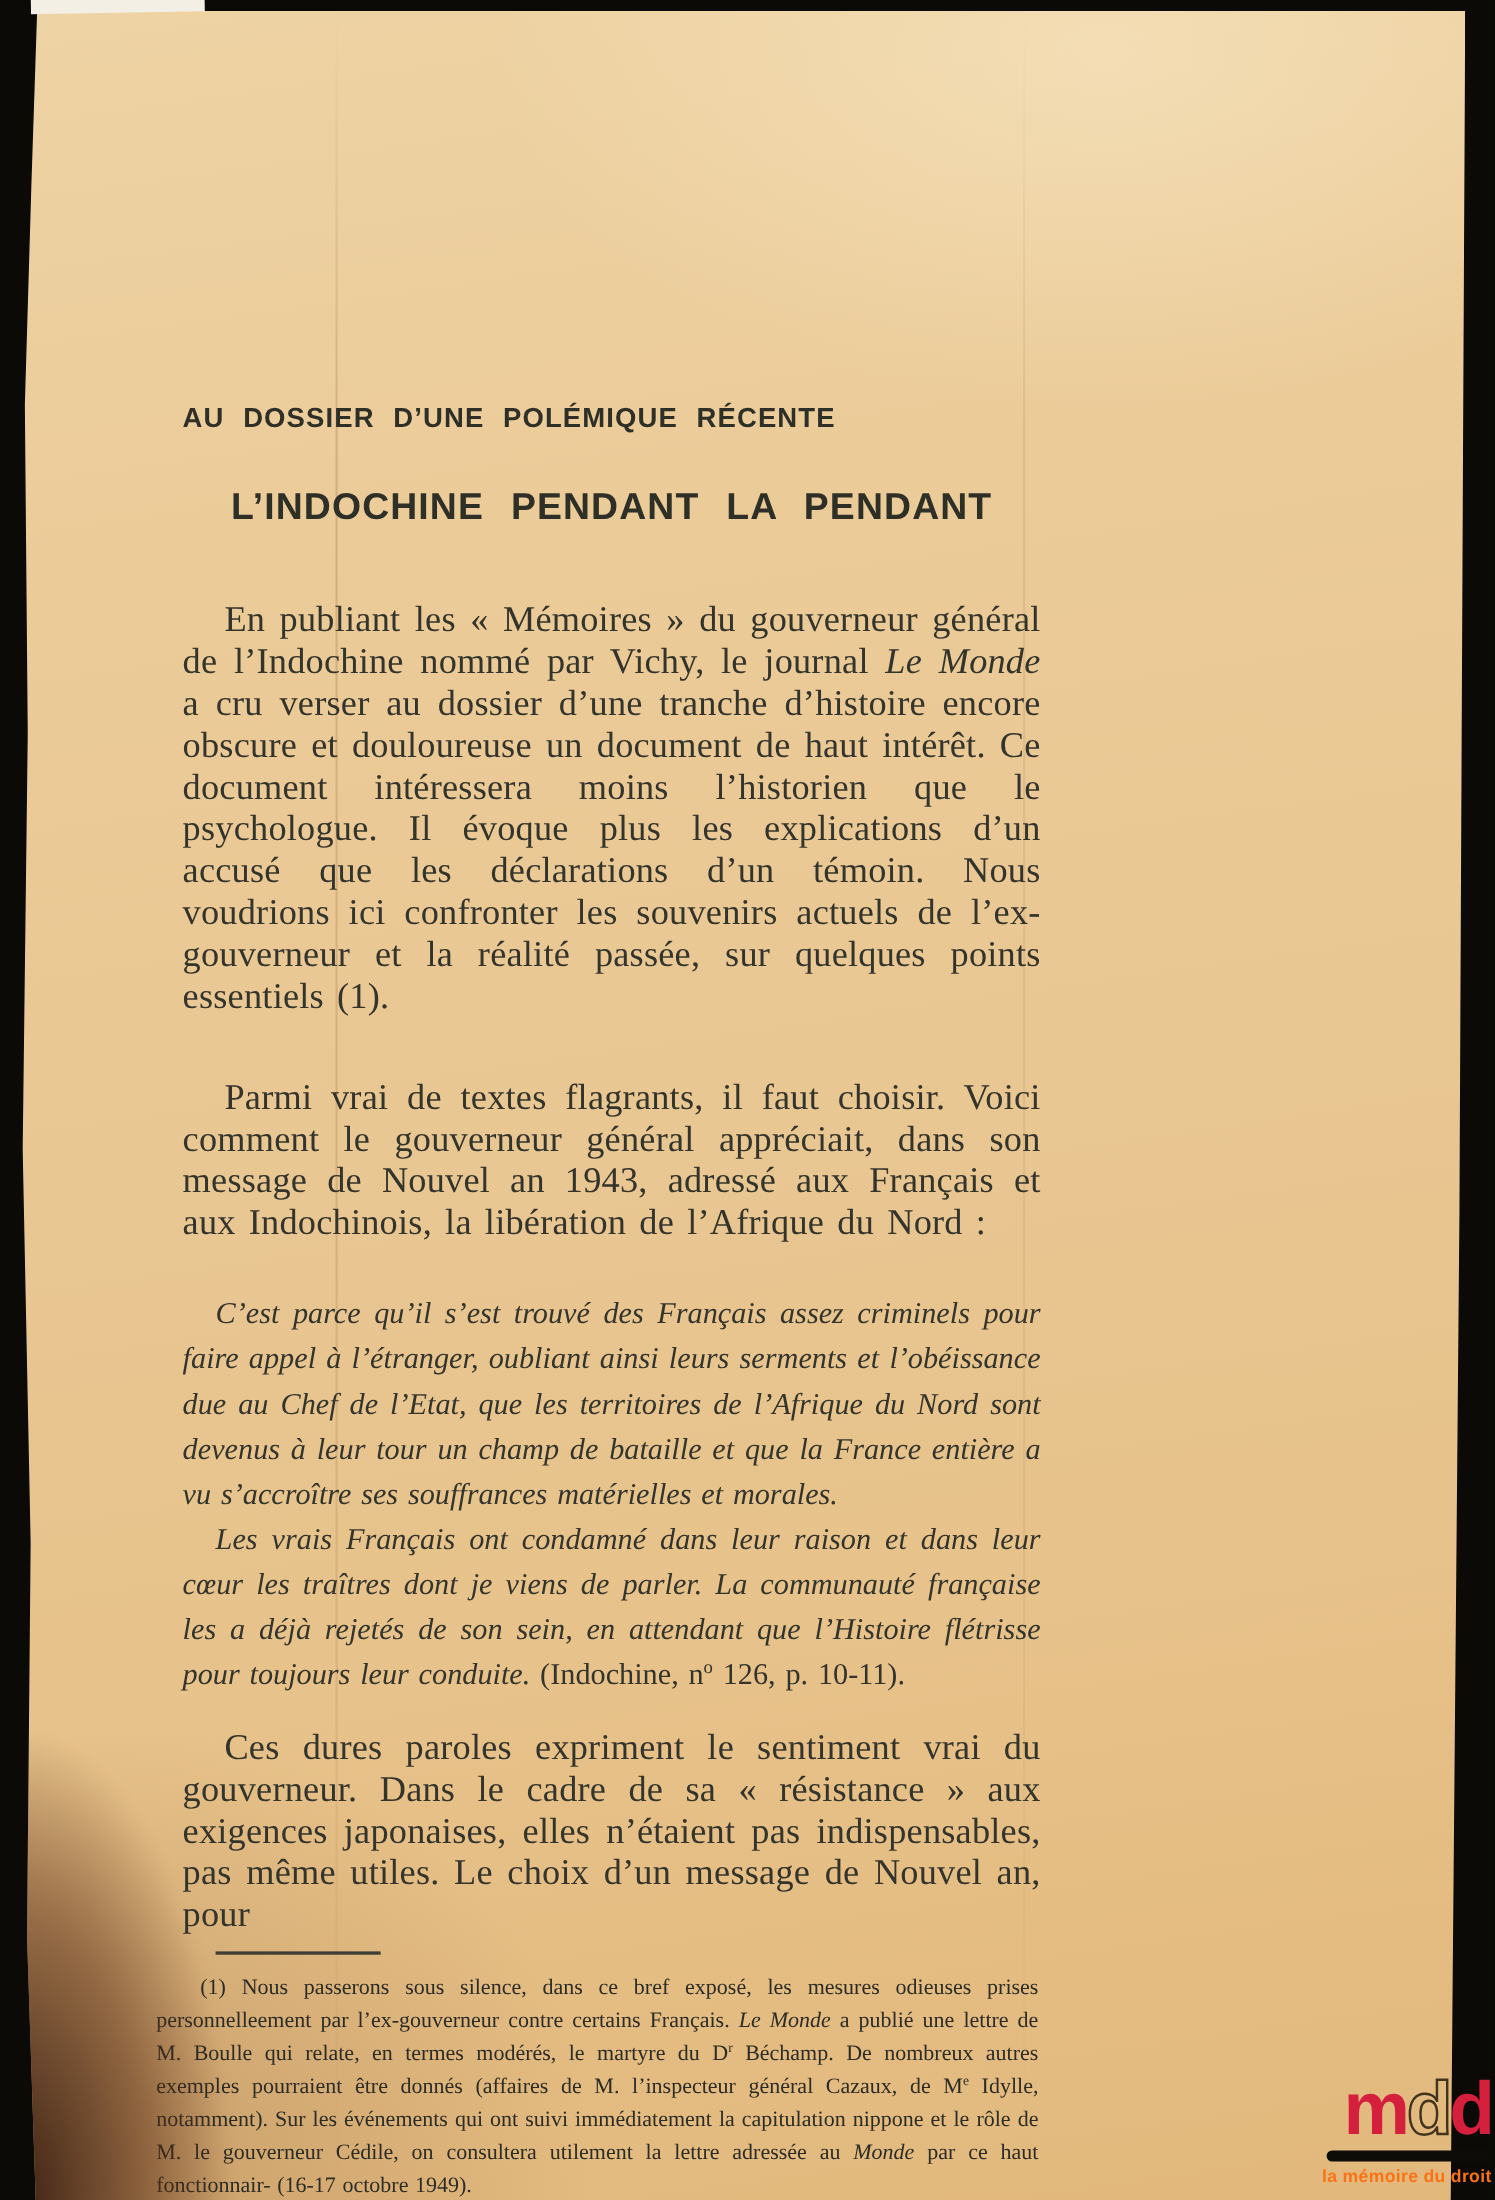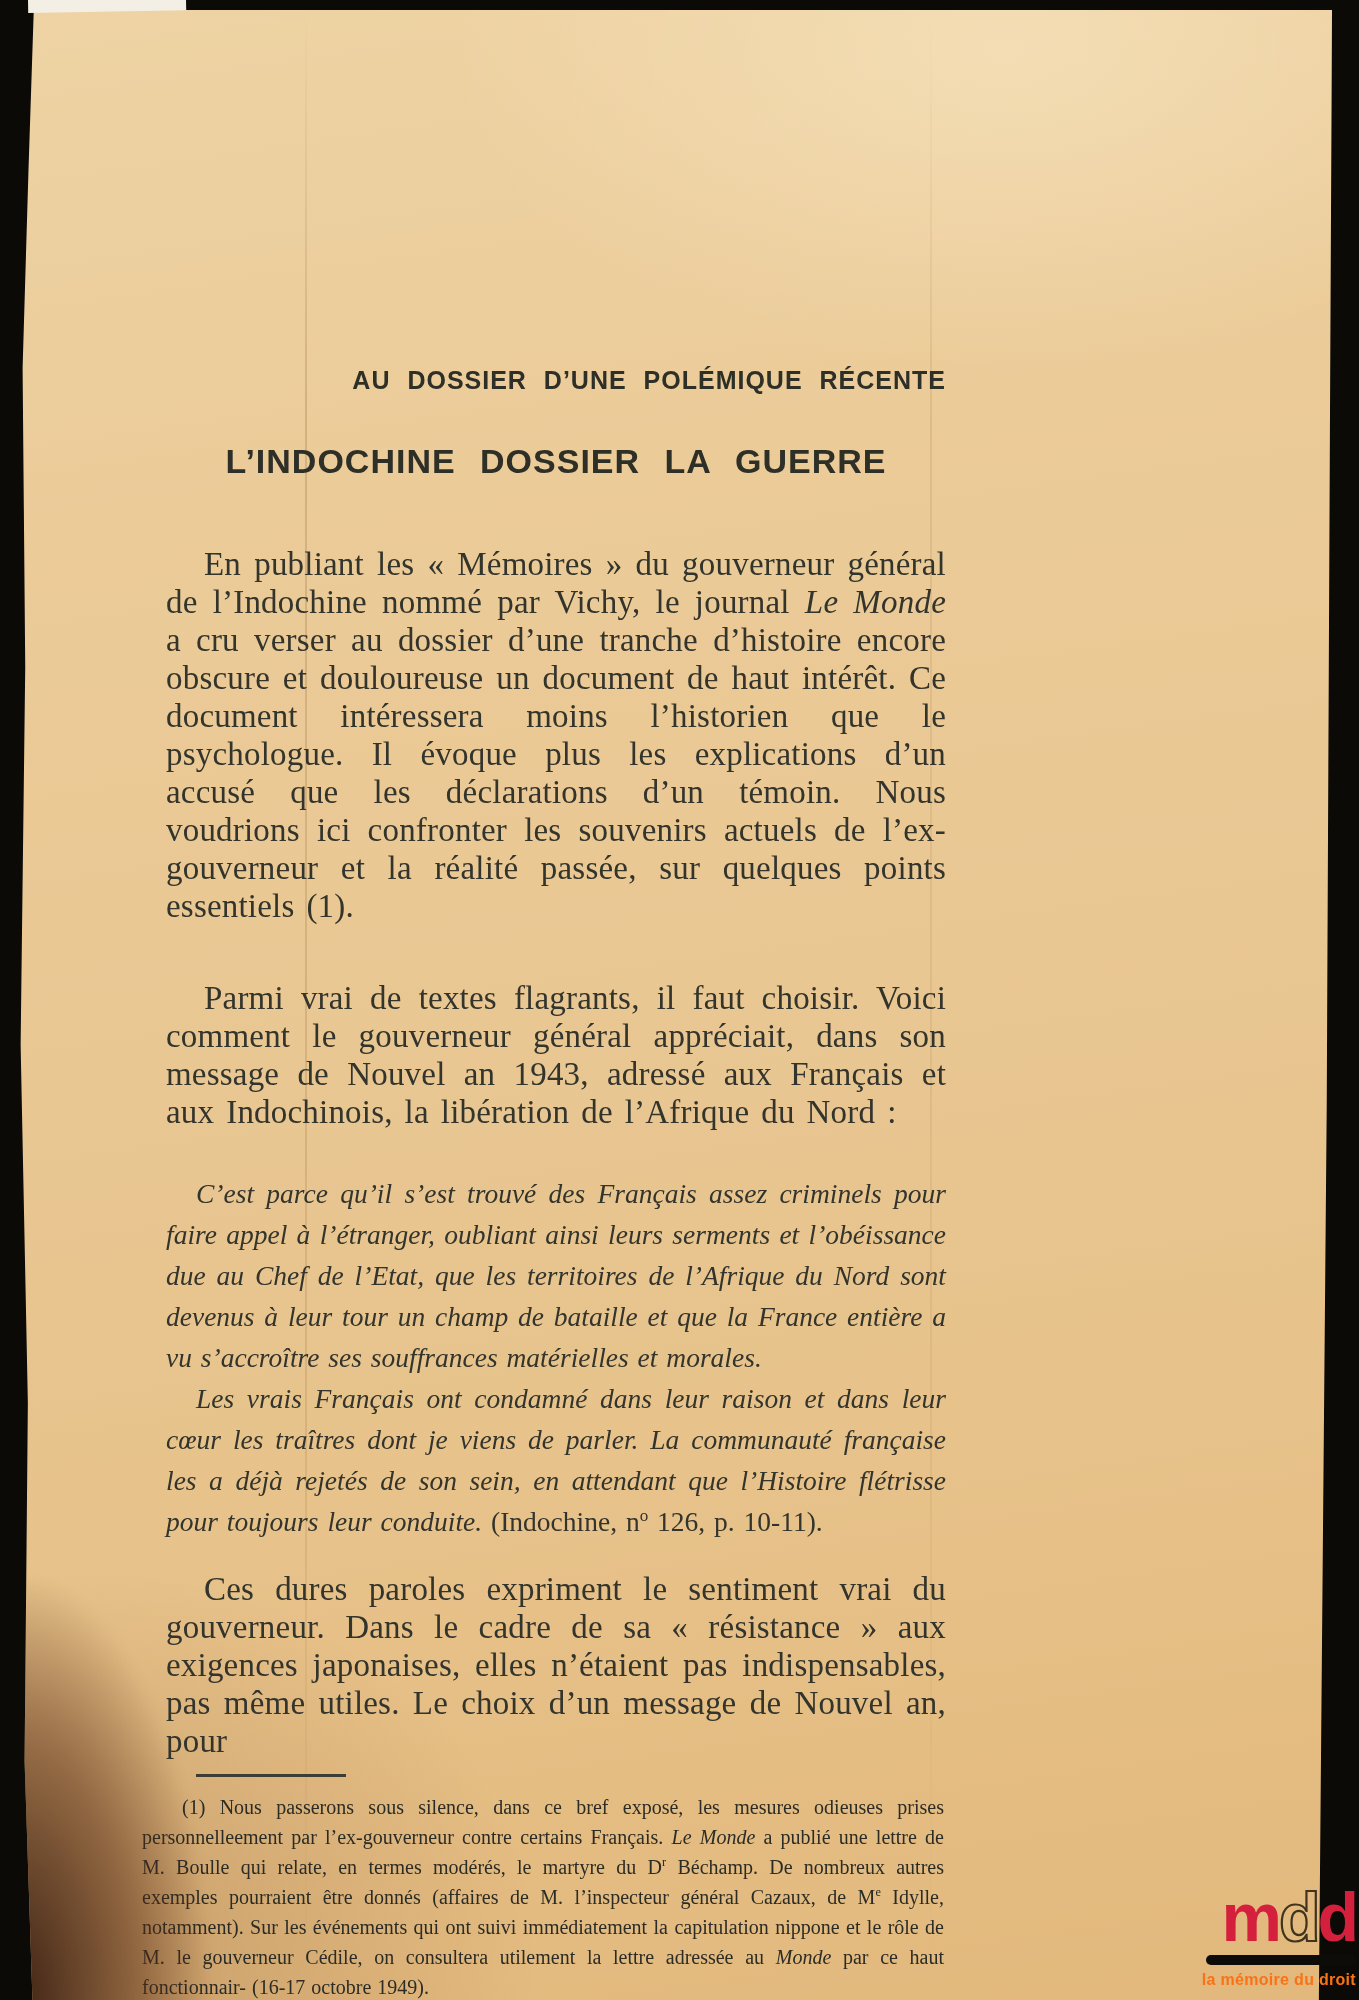--- a/index.html
+++ b/index.html
@@ -39,21 +39,21 @@
   }
   .white-sliver {
     position: absolute; left: 28px; top: 0; width: 158px; height: 13px;
     background: #f4efe4; transform: rotate(-1deg); transform-origin: left top;
   }
 
   
   .column { position: absolute; left: 148px; top: 0; width: 780px; color: #33342c; }
 
   .kicker {
-    margin: 356px 0 0; text-align: right;
+    margin: 356px 0 0; text-align: left;
     font-family: "Liberation Sans", sans-serif; font-weight: bold;
     font-size: 25px; letter-spacing: 1px; word-spacing: 9px; color: #2e3028;
   }
   .title {
     margin: 47px 0 0; text-align: center;
     font-family: "Liberation Sans", sans-serif; font-weight: bold;
     font-size: 34px; letter-spacing: 1px; word-spacing: 14px; color: #2e3028;
   }
 
   p { margin: 0; }
@@ -107,21 +107,21 @@
 <body>
 
 <div class="scan">
 
   <div class="page">
     <div class="crease crease-1"></div>
     <div class="crease crease-2"></div>
 
     <div class="column">
       <div class="kicker">AU DOSSIER D’UNE POLÉMIQUE RÉCENTE</div>
-      <h1 class="title">L’INDOCHINE DOSSIER LA GUERRE</h1>
+      <h1 class="title">L’INDOCHINE PENDANT LA PENDANT</h1>
 
       <p class="body p1"><span>En publiant les « Mémoires » du gouverneur général de l’Indochine nommé par Vichy, le journal </span><span style="font-style: italic;">Le Monde</span><span> a cru verser au dossier d’une tranche d’histoire encore obscure et douloureuse un document de haut intérêt. Ce document intéressera moins l’historien que le psychologue. Il évoque plus les explications d’un accusé que les déclarations d’un témoin. Nous voudrions ici confronter les souvenirs actuels de l’ex-gouverneur et la réalité passée, sur quelques points essentiels (1).</span></p>
       <p class="body p2"><span>Parmi vrai de textes flagrants, il faut choisir. Voici comment le gouverneur général appréciait, dans son message de Nouvel an 1943, adressé aux Français et aux Indochinois, la libération de l’Afrique du Nord :</span></p>
       <p class="quote qA"><span style="font-style: italic;">C’est parce qu’il s’est trouvé des Français assez criminels pour faire appel à l’étranger, oubliant ainsi leurs serments et l’obéissance due au Chef de l’Etat, que les territoires de l’Afrique du Nord sont devenus à leur tour un champ de bataille et que la France entière a vu s’accroître ses souffrances matérielles et morales.</span></p>
       <p class="quote qB"><span style="font-style: italic;">Les vrais Français ont condamné dans leur raison et dans leur cœur les traîtres dont je viens de parler. La communauté française les a déjà rejetés de son sein, en attendant que l’Histoire flétrisse pour toujours leur conduite. </span><span style="font-style: normal;">(Indochine, n</span><sup style="font-style: normal;">o</sup><span style="font-style: normal;"> 126, p. 10-11).</span></p>
       <p class="body p3"><span>Ces dures paroles expriment le sentiment vrai du gouverneur. Dans le cadre de sa « résistance » aux exigences japonaises, elles n’étaient pas indispensables, pas même utiles. Le choix d’un message de Nouvel an, pour</span></p>
 
       <div class="footnote-rule"></div>
       <p class="footnote"><span>(1) Nous passerons sous silence, dans ce bref exposé, les mesures odieuses prises personnelleement par l’ex-gouverneur contre certains Français. </span><span style="font-style: italic;">Le Monde</span><span> a publié une lettre de M. Boulle qui relate, en termes modérés, le martyre du D</span><sup>r</sup><span> Béchamp. De nombreux autres exemples pourraient être donnés (affaires de M. l’inspecteur général Cazaux, de M</span><sup>e</sup><span> Idylle, notamment). Sur les événements qui ont suivi immédiatement la capitulation nippone et le rôle de M. le gouverneur Cédile, on consultera utilement la lettre adressée au </span><span style="font-style: italic;">Monde</span><span> par ce haut fonctionnair- (16-17 octobre 1949).</span></p>
     </div>

